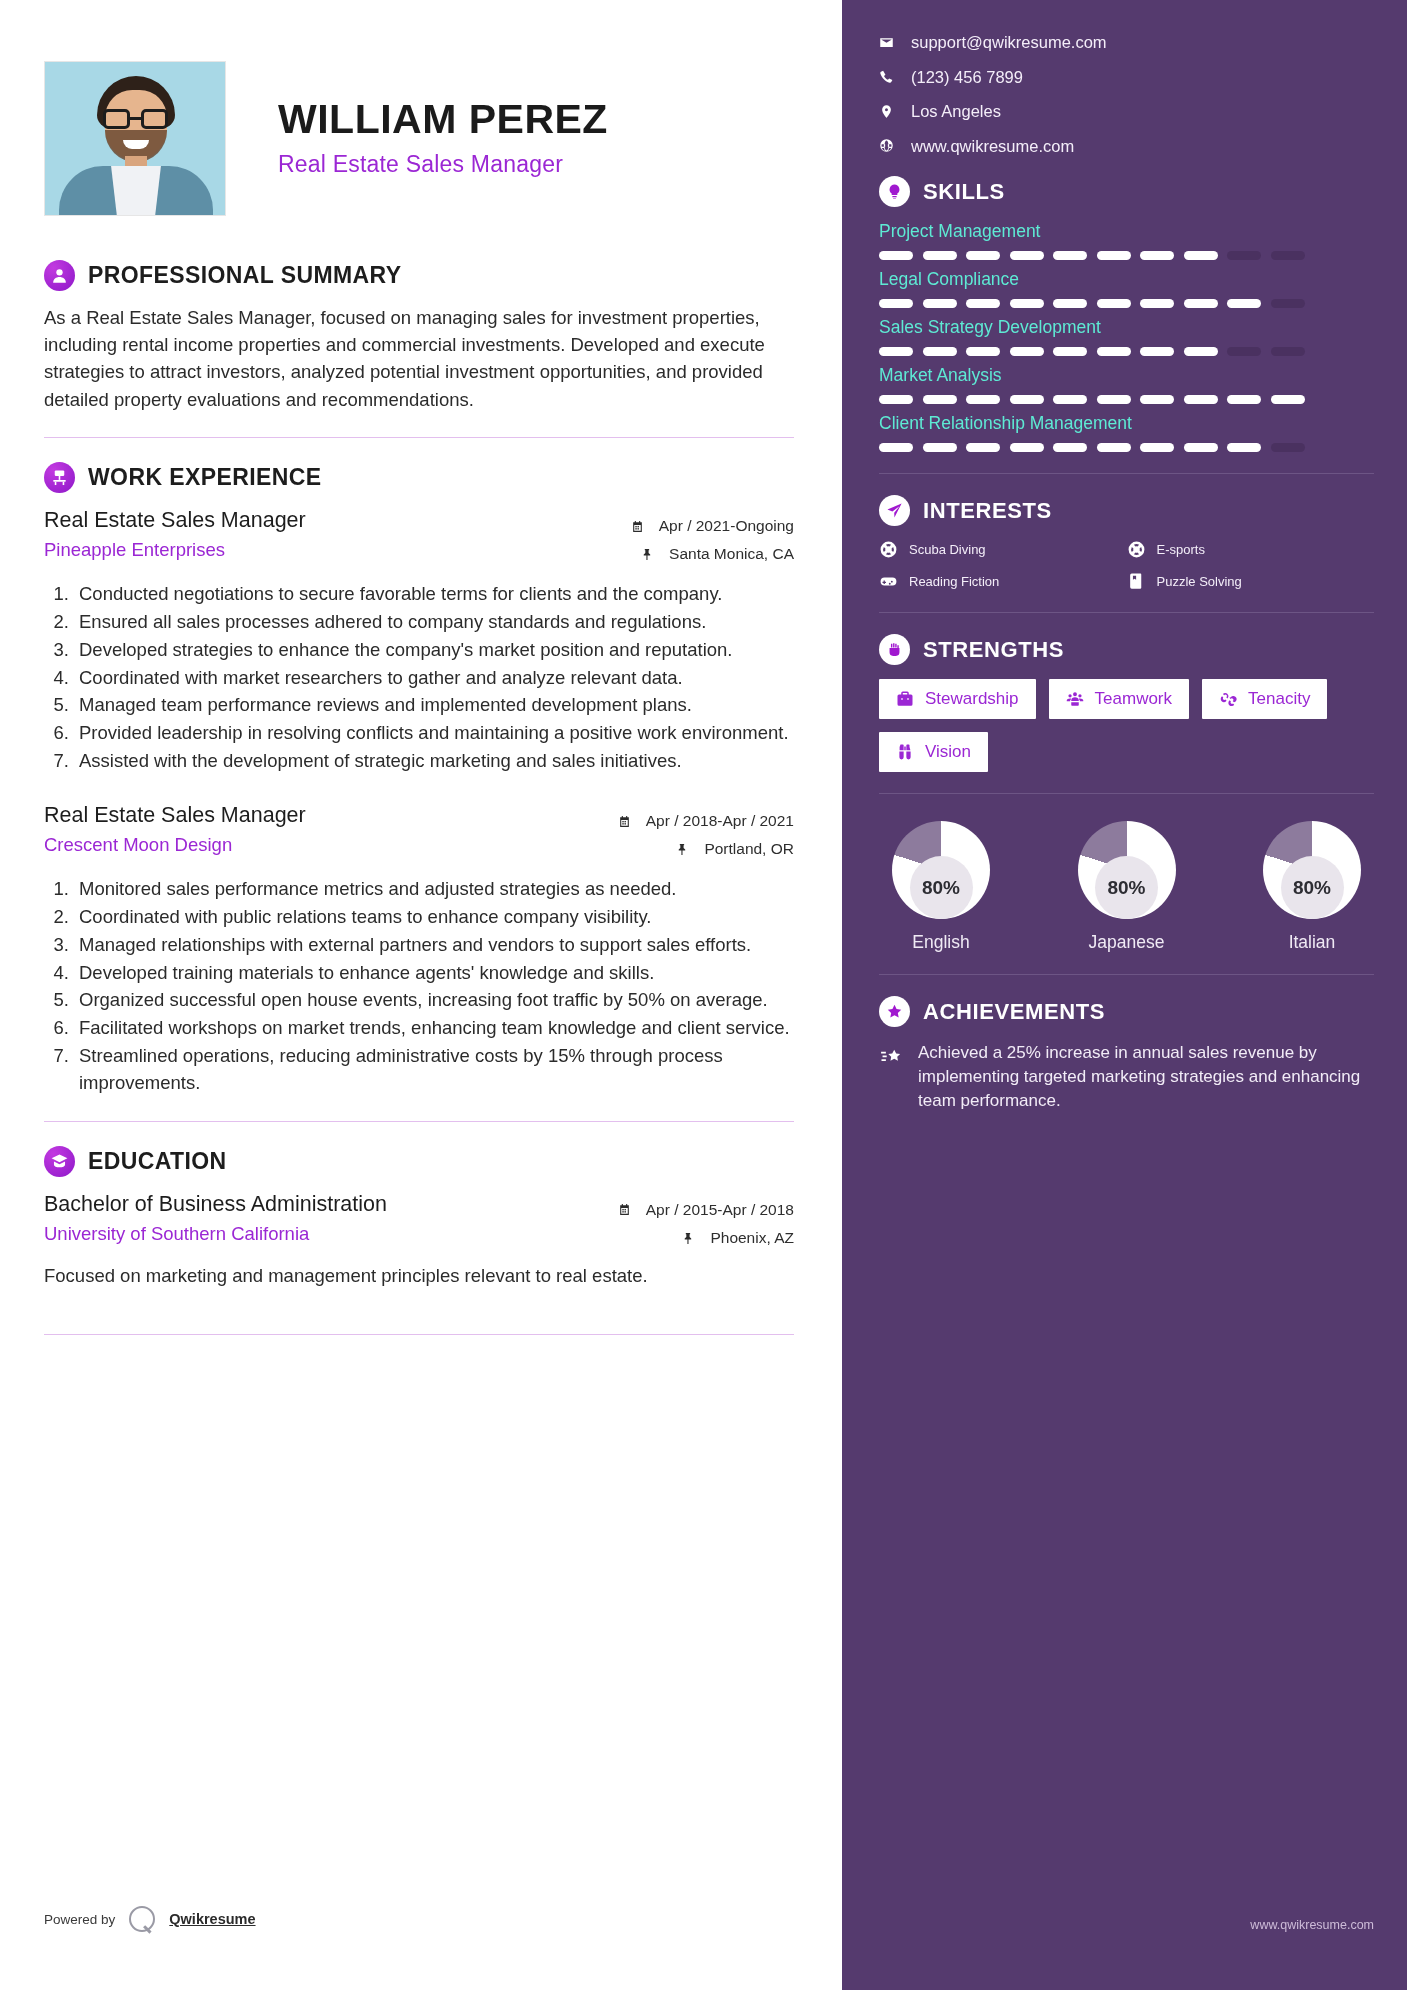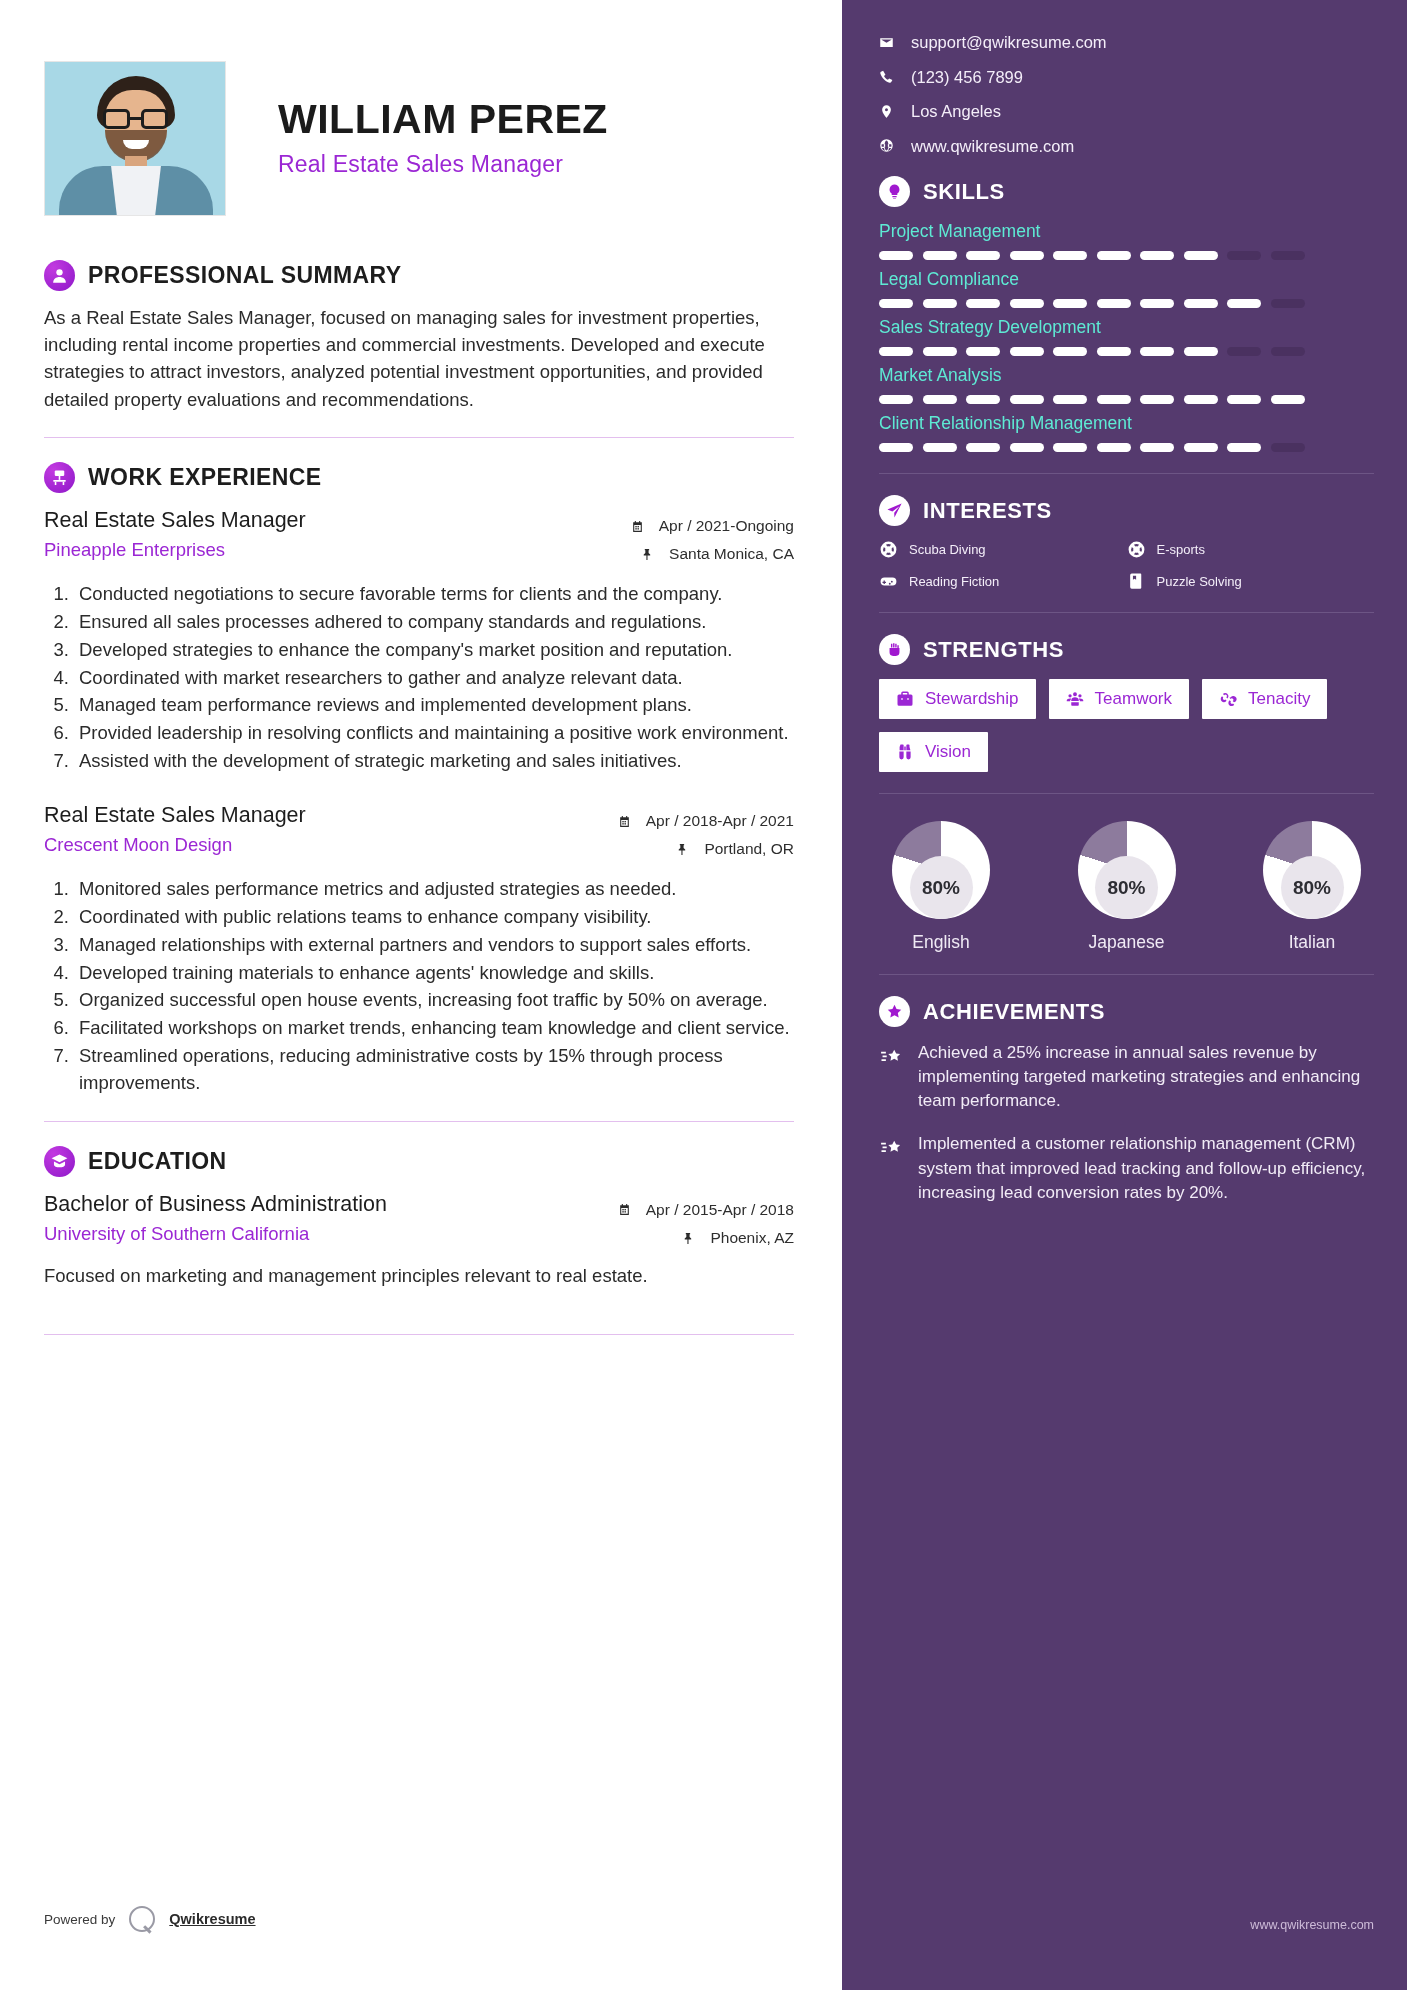--- a/index.html
+++ b/index.html
@@ -585,24 +585,18 @@
         </span>
         <span class="rsect-title">ACHIEVEMENTS</span>
       </div>
       <div id="achievements-list">
           <div class="ach">
             <div class="ach-icon"><svg viewBox="0 0 24 24">
                 <path d="M14.6 5.6 16.5 9l3.8.6-2.8 2.6.7 3.8-3.6-1.9-3.6 1.9.7-3.8L8.9 9.6 12.7 9zM2 7.4h4.6v1.7H2zm1.4 3.6h4v1.7h-4zM2.4 14.6h4.2v1.7H2.4z"></path>
               </svg></div>
             <div class="ach-text">Achieved a 25% increase in annual sales revenue by implementing targeted marketing strategies and enhancing team performance.</div>
           </div>
-          <div class="ach">
-            <div class="ach-icon"><svg viewBox="0 0 24 24">
-                <path d="M14.6 5.6 16.5 9l3.8.6-2.8 2.6.7 3.8-3.6-1.9-3.6 1.9.7-3.8L8.9 9.6 12.7 9zM2 7.4h4.6v1.7H2zm1.4 3.6h4v1.7h-4zM2.4 14.6h4.2v1.7H2.4z"></path>
-              </svg></div>
-            <div class="ach-text">Implemented a customer relationship management (CRM) system that improved lead tracking and follow-up efficiency, increasing lead conversion rates by 20%.</div>
-          </div>
         </div>
     </div>
 
     <div class="right-footer">www.qwikresume.com</div>
   </div>
 </div>
 
 </body></html>

